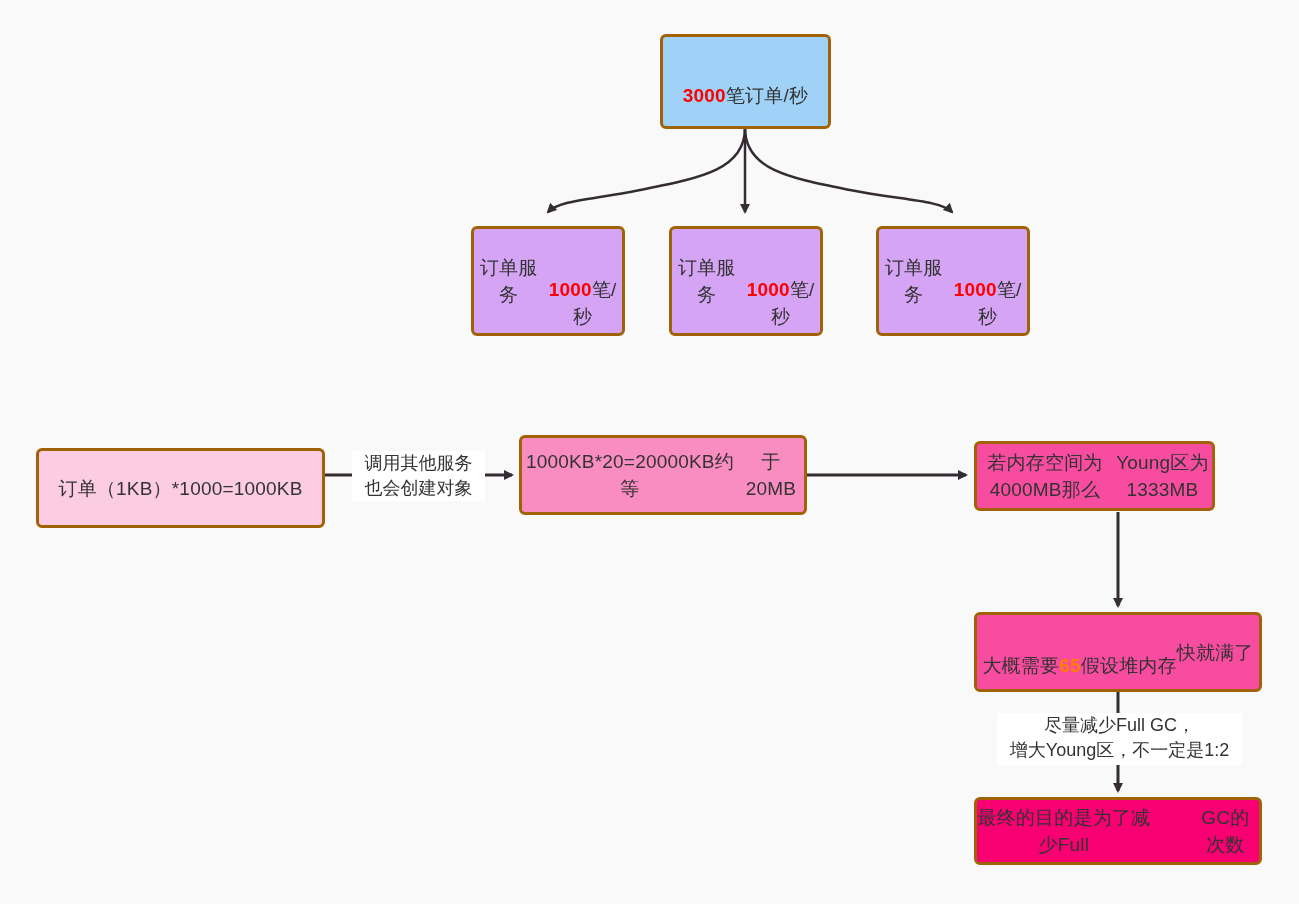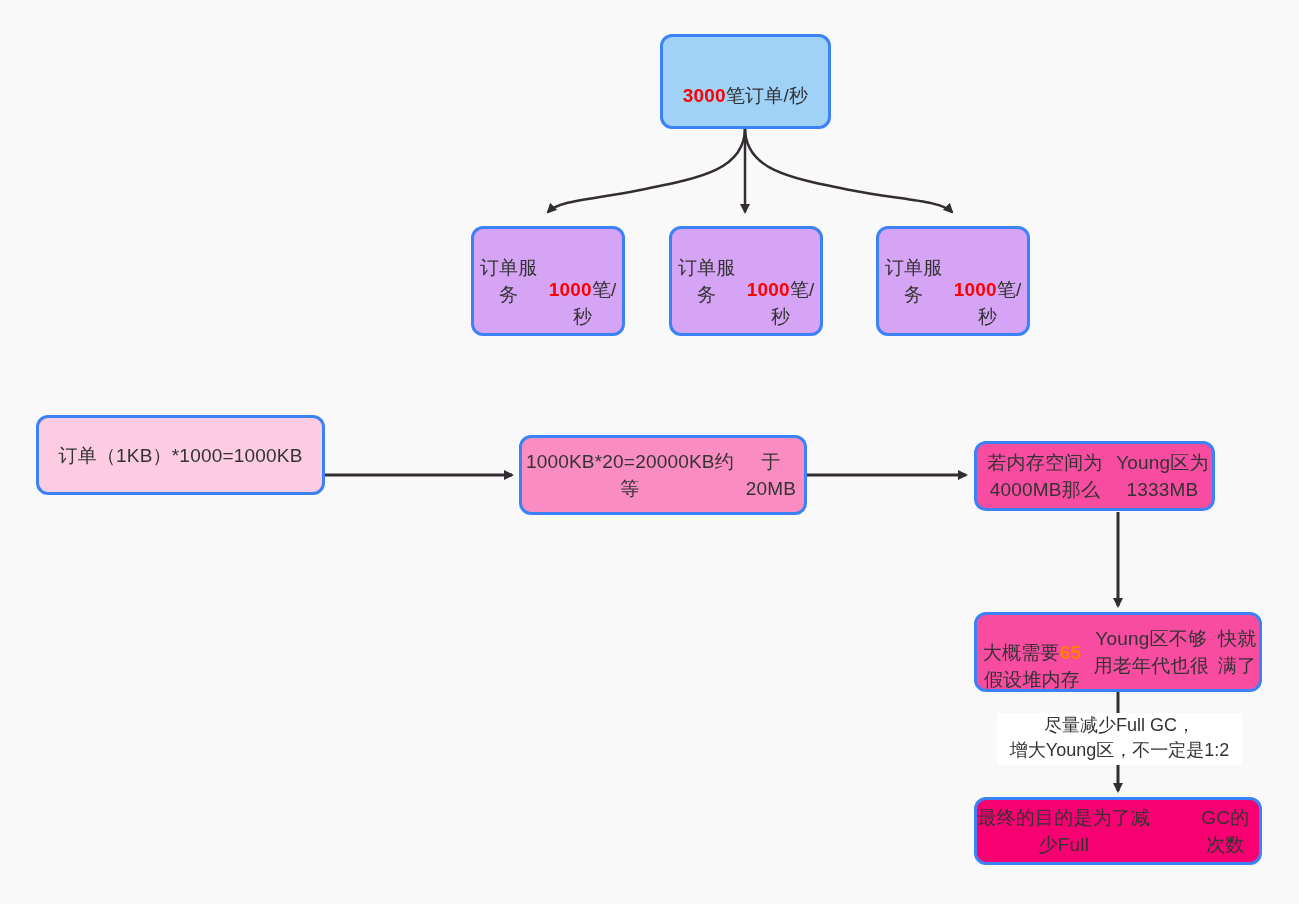--- a/index.html
+++ b/index.html
@@ -22,22 +22,22 @@
     position: absolute;
     left: 0;
     top: 0;
     width: 1299px;
     height: 904px;
     pointer-events: none;
   }
   .node {
     position: absolute;
     box-sizing: border-box;
-    border: 3px solid #3b82f6;
-    border-radius: 12px;
+    border: 3px solid #a16207;
+    border-radius: 6px;
     display: flex;
     align-items: center;
     justify-content: center;
     text-align: center;
     color: #333333;
     font-size: 19px;
     line-height: 27px;
     letter-spacing: 0.2px;
     white-space: pre-line;
   }
@@ -114,41 +114,42 @@
     </span>
   </div>
 
   <div class="node n-purple two-line" style="left:876px; top:226px; width:154px; height:110px;">
     <span class="ln">订单服务</span>
     <span class="ln" style="margin-top:16px;">
       <span class="hl-red">1000</span><span>笔/秒</span>
     </span>
   </div>
 
-  <div class="node n-pink1" style="left:36px; top:415px; width:289px; height:80px;">
+  <div class="node n-pink1" style="left:36px; top:448px; width:289px; height:80px;">
     <span>订单（1KB）*1000=1000KB</span>
   </div>
 
+  <div class="edge-label" style="left:352px; top:451px; width:133px; height:50px;">调用其他服务
+也会创建对象</div>
 
   <div class="node n-pink2 two-line" style="left:519px; top:435px; width:288px; height:80px;align-items:center;">
     <span class="ln">1000KB*20=20000KB约等</span>
     <span class="ln">于20MB</span>
   </div>
 
 
   <div class="node n-pink3 two-line" style="left:974px; top:441px; width:241px; height:70px;">
     <span class="ln">若内存空间为4000MB那么</span>
     <span class="ln">Young区为1333MB</span>
   </div>
 
   <div class="node n-pink3 two-line" style="left:974px; top:612px; width:288px; height:80px;">
     <span class="ln">
       <span>大概需要</span><span class="hl-orange">65</span><span>假设堆内存</span>
     </span>
-    <span class="ln">Young区不够用老年代也很</span>
     <span class="ln">快就满了</span>
   </div>
 
   <div class="edge-label" style="left:997px; top:713px; width:245px; height:52px;">尽量减少Full GC，
 增大Young区，不一定是1:2</div>
 
   <div class="node n-pink4 two-line" style="left:974px; top:797px; width:288px; height:68px;gap:41px;">
     <span class="ln">最终的目的是为了减少Full</span>
     <span class="ln">GC的次数</span>
   </div>

